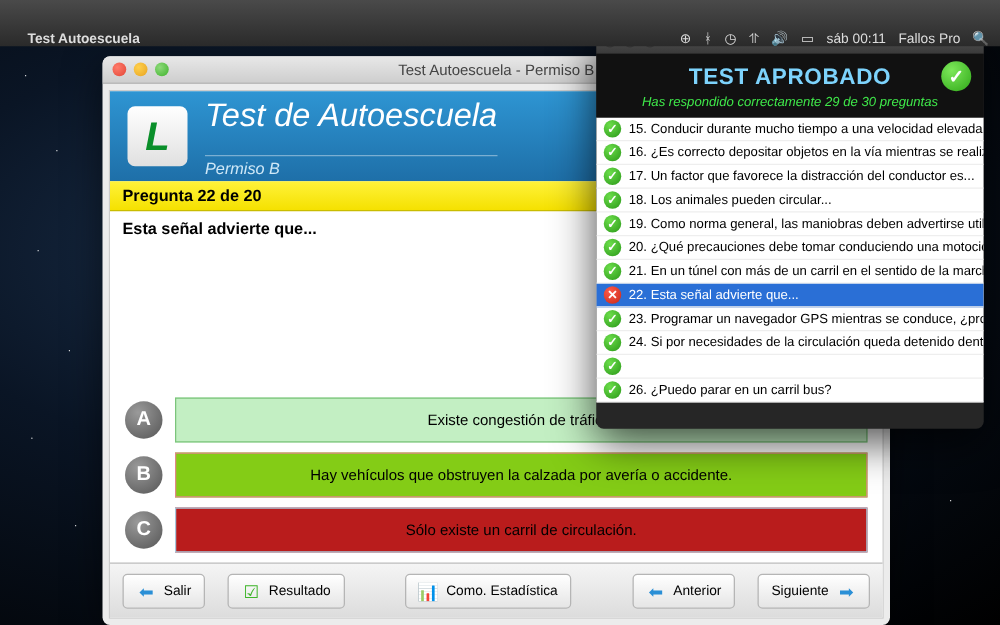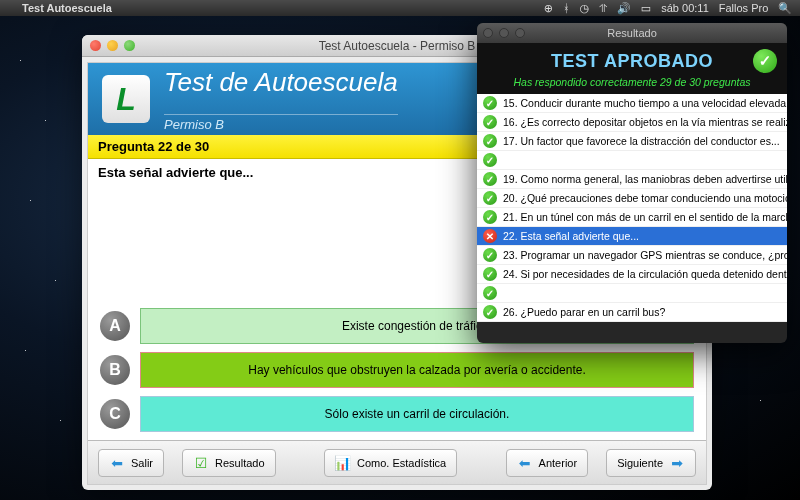--- a/index.html
+++ b/index.html
@@ -1,23 +1,23 @@
 <!DOCTYPE html>
 <html><head>
 <meta charset="utf-8">
 <style>
 *{margin:0;padding:0;box-sizing:border-box;font-family:"Helvetica Neue",Arial,sans-serif}
 body{width:800px;height:500px;overflow:hidden;background:#000;position:relative}
 .desktop{width:100%;height:100%;background:radial-gradient(ellipse at 30% 40%,#1a2f4a 0%,#0a1525 40%,#000 100%);position:relative}
 .star{position:absolute;width:1px;height:1px;background:#fff;border-radius:50%}
-.menubar{position:absolute;top:0;left:0;right:0;height:16px;background:linear-gradient(#4a4a4a,#2a2a2a);display:flex;align-items:center;padding:0 8px;color:#ddd;font-size:11px;z-index:100}
+.menubar{position:absolute;top:0;left:0;right:0;height:37px;background:linear-gradient(#4a4a4a,#2a2a2a);display:flex;align-items:flex-end;padding:0 8px;color:#ddd;font-size:11px;z-index:100}
 .menubar-left{display:flex;align-items:center;gap:14px}
 .apple{font-size:13px}
 .menubar-right{margin-left:auto;display:flex;align-items:center;gap:10px}
-.main-window{position:absolute;top:35px;left:82px;width:630px;height:455px;background:#ececec;border-radius:6px;box-shadow:0 8px 30px rgba(0,0,0,.5);overflow:hidden}
+.main-window{position:absolute;top:45px;left:82px;width:630px;height:455px;background:#ececec;border-radius:6px;box-shadow:0 8px 30px rgba(0,0,0,.5);overflow:hidden}
 .titlebar{height:22px;background:linear-gradient(#e8e8e8,#cecece);display:flex;align-items:center;padding:0 8px;border-bottom:1px solid #aaa;position:relative}
 .traffic{display:flex;gap:6px}
 .tl{width:11px;height:11px;border-radius:50%}
 .tl.r{background:radial-gradient(circle at 35% 35%,#ff7b6b,#e24636)}
 .tl.y{background:radial-gradient(circle at 35% 35%,#ffd04c,#e7a321)}
 .tl.g{background:radial-gradient(circle at 35% 35%,#8dd97a,#3fb32c)}
 .titlebar-title{position:absolute;left:0;right:0;text-align:center;font-size:12px;color:#444;pointer-events:none}
 .app-body{background:#fff;margin:5px;height:calc(100% - 32px);border:1px solid #ccc;display:flex;flex-direction:column}
 .header-band{height:72px;background:linear-gradient(#2e95d3,#1e6fa8);display:flex;align-items:center;padding:0 14px;gap:14px}
 .logo{width:48px;height:48px;background:linear-gradient(#fff,#e0e0e0);border-radius:6px;display:flex;align-items:center;justify-content:center;font-size:32px;font-weight:bold;color:#0a8f2a;font-style:italic}
@@ -25,21 +25,21 @@
 .header-text p{color:#cfe8f7;font-size:13px;font-style:italic;border-top:1px solid rgba(255,255,255,.4);margin-top:16px;padding-top:2px}
 .question-bar{background:linear-gradient(#fff23a,#f5e100);padding:4px 10px;font-size:13px;font-weight:bold;border-bottom:1px solid #c9bc00}
 .question-text{padding:6px 10px 4px;font-size:13px;font-weight:bold}
 .question-area{flex:1}
 .answers{padding:8px 12px;display:flex;flex-direction:column;gap:8px}
 .answer{display:flex;align-items:center;gap:10px}
 .circle{width:30px;height:30px;border-radius:50%;background:radial-gradient(circle at 35% 30%,#9a9a9a,#555);color:#fff;display:flex;align-items:center;justify-content:center;font-size:16px;font-weight:bold;flex-shrink:0}
 .answer-box{flex:1;padding:10px 12px;font-size:12px;text-align:center;border:1px solid}
 .answer-box.correct{background:#c3efc3;border-color:#7bc47b}
 .answer-box.wrong{background:#84cc16;border-color:#e08888}
-.answer-box.neutral{background:#5eead4;border-color:#a6c8dd}
+.answer-box.neutral{background:#b91c1c;border-color:#a6c8dd}
 .toolbar{height:44px;background:linear-gradient(#f5f5f5,#dcdcdc);border-top:1px solid #bbb;display:flex;align-items:center;padding:0 10px;gap:18px}
 .tbtn{display:flex;align-items:center;gap:6px;padding:5px 10px;background:linear-gradient(#fff,#e5e5e5);border:1px solid #b5b5b5;border-radius:4px;font-size:11px;cursor:pointer}
 .tbtn .ico{width:16px;height:16px;display:flex;align-items:center;justify-content:center;font-size:14px}
 .spacer{flex:1}
 .result-window{position:absolute;top:23px;left:477px;width:310px;height:320px;background:#262626;border-radius:6px;box-shadow:0 10px 35px rgba(0,0,0,.7);overflow:hidden;z-index:50}
 .result-titlebar{height:20px;background:linear-gradient(#5a5a5a,#3a3a3a);display:flex;align-items:center;padding:0 6px;position:relative}
 .result-titlebar .traffic .tl{width:10px;height:10px;background:#555;border:1px solid #333}
 .result-titlebar-title{position:absolute;left:0;right:0;text-align:center;font-size:11px;color:#ccc;pointer-events:none}
 .result-header{background:#111;padding:8px 10px 6px;text-align:center;position:relative}
 .result-header h2{color:#7dd3fc;font-size:18px;font-weight:bold;letter-spacing:.5px}
@@ -94,21 +94,21 @@
       <div class="titlebar-title">Test Autoescuela - Permiso B</div>
     </div>
     <div class="app-body">
       <div class="header-band">
         <div class="logo">L</div>
         <div class="header-text">
           <h1>Test de Autoescuela</h1>
           <p>Permiso B</p>
         </div>
       </div>
-      <div class="question-bar">Pregunta 22 de 30</div>
+      <div class="question-bar">Pregunta 22 de 20</div>
       <div class="question-text">Esta señal advierte que...</div>
       <div class="question-area"></div>
       <div class="answers" id="answers">
           <div class="answer">
             <div class="circle">A</div>
             <div class="answer-box correct">Existe congestión de tráfico.</div>
           </div>
           <div class="answer">
             <div class="circle">B</div>
             <div class="answer-box wrong">Hay vehículos que obstruyen la calzada por avería o accidente.</div>
@@ -167,20 +167,21 @@
         <div class="result-row">
           <div class="ri ok">✓</div>
           <span>16. ¿Es correcto depositar objetos en la vía mientras se realizan operaciones</span>
         </div>
         <div class="result-row">
           <div class="ri ok">✓</div>
           <span>17. Un factor que favorece la distracción del conductor es...</span>
         </div>
         <div class="result-row">
           <div class="ri ok">✓</div>
+          <span>18. Los animales pueden circular...</span>
         </div>
         <div class="result-row">
           <div class="ri ok">✓</div>
           <span>19. Como norma general, las maniobras deben advertirse utilizando...</span>
         </div>
         <div class="result-row">
           <div class="ri ok">✓</div>
           <span>20. ¿Qué precauciones debe tomar conduciendo una motocicleta si empieza</span>
         </div>
         <div class="result-row">

